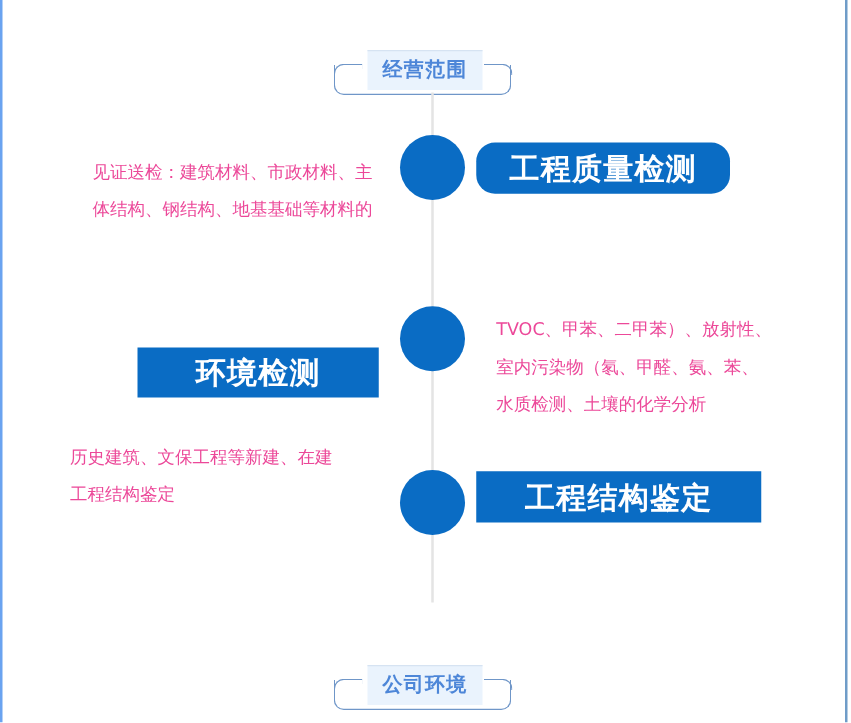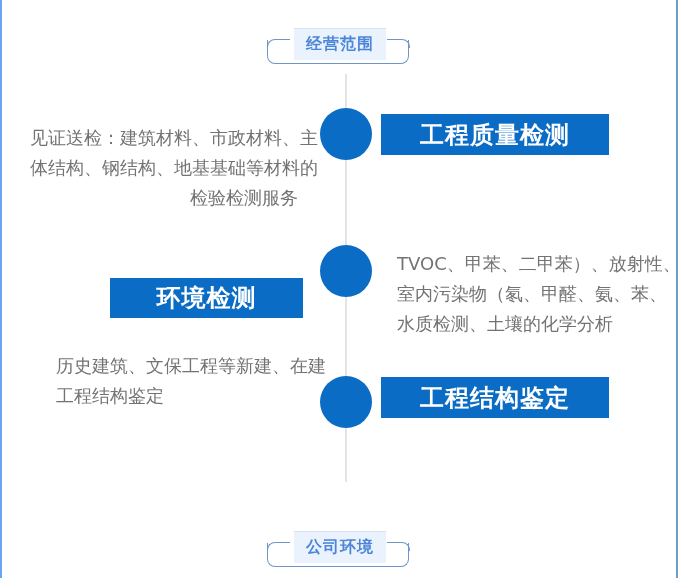--- a/index.html
+++ b/index.html
@@ -3,21 +3,21 @@
   <meta charset="utf-8">
   <style>
     * { box-sizing: border-box; margin: 0; padding: 0; }
     html, body { width: 681px; height: 578px; overflow: hidden; background: #ffffff; }
     body { position: relative; font-family: "DejaVu Sans", "Liberation Sans", sans-serif; color: #222; }
 
     .edge-left { position: absolute; left: 0; top: 0; width: 2px; height: 578px; background: #6aa3f0; }
     .edge-right { position: absolute; left: 676px; top: 0; width: 2px; height: 578px; background: #6f9cc8; }
 
     
-    .sec-head { position: absolute; left: 267px; width: 142px; height: 36px; }
+    .sec-head { position: absolute; left: 267px; width: 142px; height: 36px; margin-top: 12px; }
     .sec-head .frame {
       position: absolute; left: 0; top: 12px; width: 142px; height: 24px;
       border: 1.5px solid #6f96c8; border-top: none; border-radius: 0 0 8px 8px;
     }
     .sec-head .frame::before, .sec-head .frame::after {
       content: ""; position: absolute; top: -1px; width: 22px; height: 8px;
       border-top: 1.5px solid #6f96c8;
     }
     .sec-head .frame::before { left: -1.5px; border-left: 1.5px solid #6f96c8; border-radius: 8px 0 0 0; }
     .sec-head .frame::after { right: -1.5px; border-right: 1.5px solid #6f96c8; border-radius: 0 8px 0 0; }
@@ -29,56 +29,55 @@
     }
 
     
     .tl-line { position: absolute; left: 345px; top: 74px; width: 2px; height: 408px; background: #e4e4e4; }
     .dot { position: absolute; width: 52px; height: 52px; border-radius: 50%; background: #0a6cc4; }
     .tag {
       position: absolute; height: 41px; background: #0a6cc4; color: #fff;
       font-size: 24px; font-weight: bold; letter-spacing: 1px;
       display: flex; align-items: center; justify-content: center;
     }
-    .desc { position: absolute; font-size: 18px; line-height: 30px; color: #737373; }
+    .desc { position: absolute; font-size: 14px; line-height: 30px; color: #ec4899; }
     .desc p { white-space: nowrap; }
     .right-align p { text-align: right; }
   </style>
 </head>
 <body>
 
 <div class="edge-left"></div>
 <div class="edge-right"></div>
 
 <div class="sec-head" style="top:28px;">
   <div class="frame"></div>
   <div class="label">经营范围</div>
 </div>
 
 <div class="tl-line"></div>
 
 <div class="desc right-align" style="left:30px; top:123px; width:268px;">
   <p>见证送检：建筑材料、市政材料、主</p>
   <p>体结构、钢结构、地基基础等材料的</p>
-  <p>检验检测服务</p>
 </div>
 <div class="dot" style="left:320px; top:108px;"></div>
-<div class="tag" style="left:381px; top:114px; width:228px;">工程质量检测</div>
+<div class="tag" style="left:381px; top:114px; width:203px;border-radius:15px;">工程质量检测</div>
 
 <div class="tag" style="left:110px; top:251px; width:193px; height:40px;margin-top:27px;">环境检测</div>
 <div class="dot" style="left:320px; top:245px;"></div>
 <div class="desc" style="left:397px; top:249px; width:270px;">
   <p>TVOC、甲苯、二甲苯）、放射性、</p>
   <p>室内污染物（氡、甲醛、氨、苯、</p>
   <p>水质检测、土壤的化学分析</p>
 </div>
 
 <div class="desc" style="left:56px; top:351px; width:260px;">
   <p>历史建筑、文保工程等新建、在建</p>
   <p>工程结构鉴定</p>
 </div>
 <div class="dot" style="left:320px; top:376px;"></div>
 <div class="tag" style="left:381px; top:377px; width:228px;">工程结构鉴定</div>
 
-<div class="sec-head" style="top:531px;">
+<div class="sec-head" style="top:520px;">
   <div class="frame"></div>
   <div class="label">公司环境</div>
 </div>
 
 </body></html>

